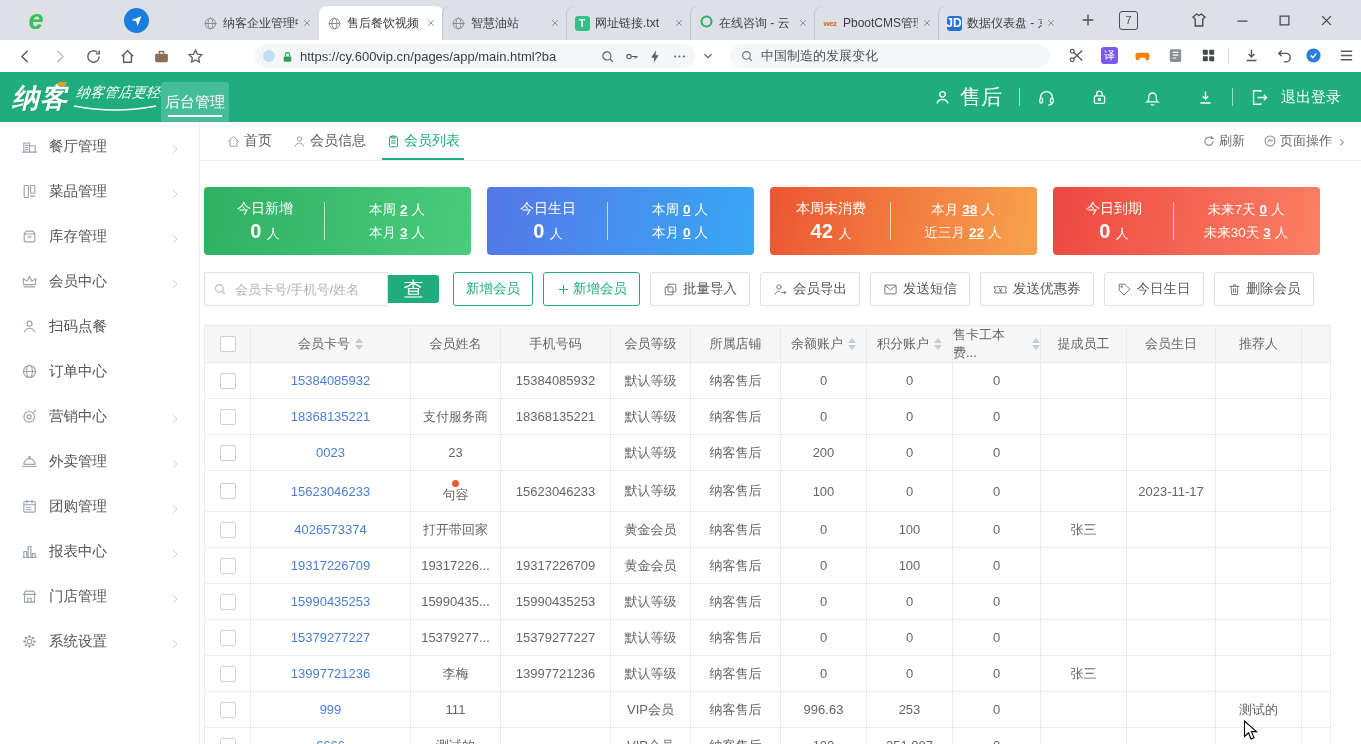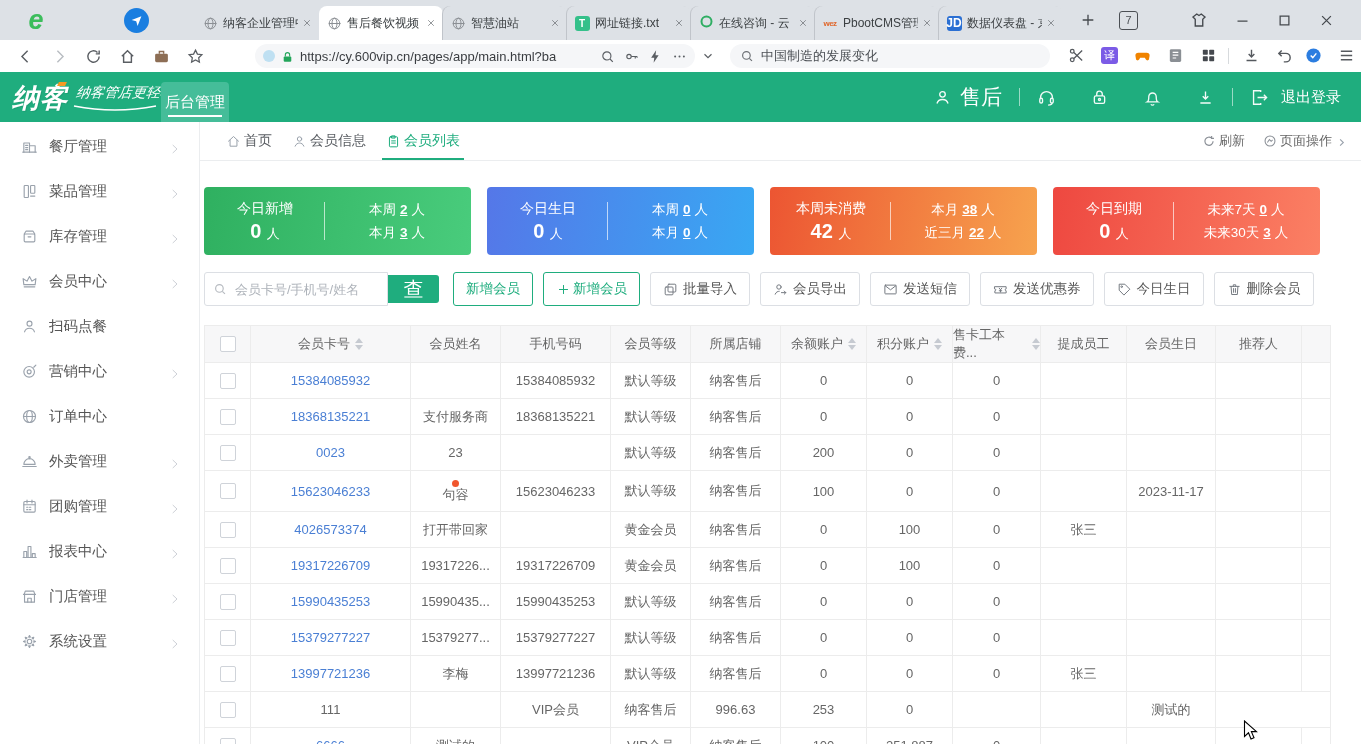--- a/index.html
+++ b/index.html
@@ -472,36 +472,36 @@
         </div>
         <div class="side-item">
           <span class="side-icon"><svg viewBox="0 0 24 24" fill="none" stroke="currentColor" stroke-width="1.6" stroke-linecap="round" stroke-linejoin="round">
               <circle cx="12" cy="8" r="3.5"></circle>
               <path d="M5 19.5c1.2-3.8 4.6-5 7-5s5.8 1.2 7 5"></path>
             </svg></span>
           <span class="side-label">扫码点餐</span>
         </div>
         <div class="side-item">
           <span class="side-icon"><svg viewBox="0 0 24 24" fill="none" stroke="currentColor" stroke-width="1.6" stroke-linecap="round" stroke-linejoin="round">
+              <circle cx="12" cy="12" r="8.5"></circle>
+              <ellipse cx="12" cy="12" rx="4" ry="8.5"></ellipse>
+              <path d="M3.5 12h17"></path>
+            </svg></span>
+          <span class="side-label">订单中心</span>
+        </div>
+        <div class="side-item">
+          <span class="side-icon"><svg viewBox="0 0 24 24" fill="none" stroke="currentColor" stroke-width="1.6" stroke-linecap="round" stroke-linejoin="round">
               <circle cx="11.5" cy="12.5" r="7.5"></circle>
               <circle cx="11.5" cy="12.5" r="2.8"></circle>
               <path d="M18 6l3-3"></path>
             </svg></span>
           <span class="side-label">营销中心</span>
           <span class="side-arrow"><svg viewBox="0 0 24 24" fill="none" stroke="currentColor" stroke-width="1.6" stroke-linecap="round" stroke-linejoin="round">
               <path d="M8 4.5l8 7.5-8 7.5"></path>
             </svg></span>
-        </div>
-        <div class="side-item">
-          <span class="side-icon"><svg viewBox="0 0 24 24" fill="none" stroke="currentColor" stroke-width="1.6" stroke-linecap="round" stroke-linejoin="round">
-              <circle cx="12" cy="12" r="8.5"></circle>
-              <ellipse cx="12" cy="12" rx="4" ry="8.5"></ellipse>
-              <path d="M3.5 12h17"></path>
-            </svg></span>
-          <span class="side-label">订单中心</span>
         </div>
         <div class="side-item">
           <span class="side-icon"><svg viewBox="0 0 24 24" fill="none" stroke="currentColor" stroke-width="1.6" stroke-linecap="round" stroke-linejoin="round">
               <path d="M4 16a8 8 0 0 1 16 0z"></path>
               <path d="M12 8V7"></path>
               <circle cx="12" cy="6" r="1"></circle>
               <path d="M2.5 19h19"></path>
             </svg></span>
           <span class="side-label">外卖管理</span>
           <span class="side-arrow"><svg viewBox="0 0 24 24" fill="none" stroke="currentColor" stroke-width="1.6" stroke-linecap="round" stroke-linejoin="round">
@@ -1124,20 +1124,23 @@
               </div>
               <div>
                 <span class="c-referrer"></span>
               </div>
               <div></div>
             </div>
             <div class="tr trow" style="grid-template-columns: 46px 160px 90px 110px 80px 90px 86px 86px 88px 86px 89px 86px 28px;">
               <div>
                 <span class="cb"></span>
               </div>
+              <div>
+                <a class="link">999</a>
+              </div>
               <div class="">
                 <span class="nm">111</span>
               </div>
               <div>
                 <span class="c-phone"></span>
               </div>
               <div>
                 <span class="c-level">VIP会员</span>
               </div>
               <div>

